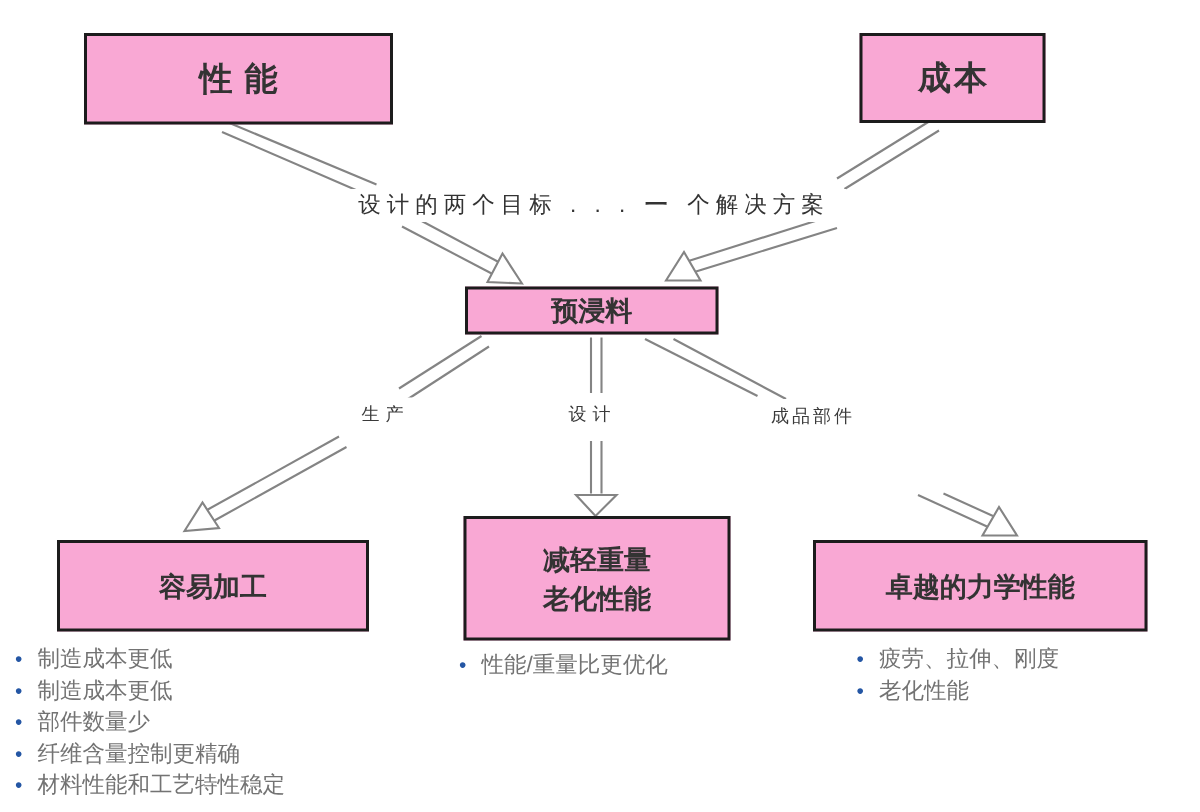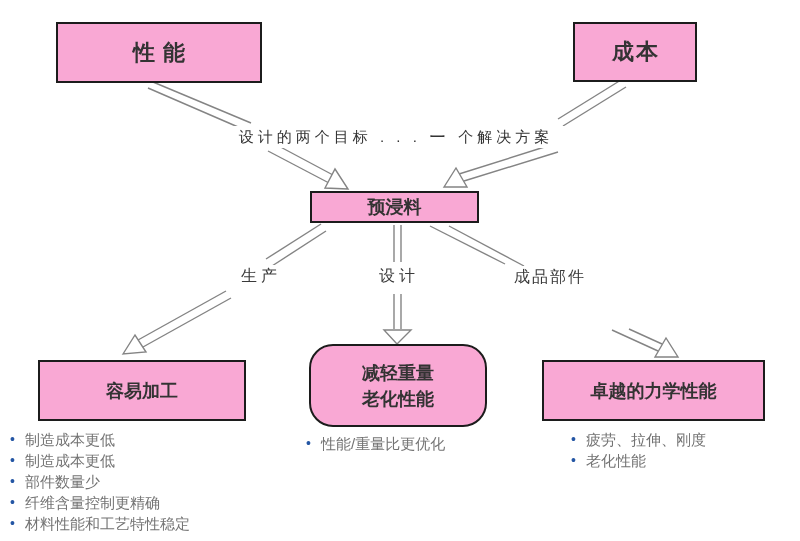--- a/index.html
+++ b/index.html
@@ -19,32 +19,32 @@
   .box {
     position:absolute; box-sizing:border-box;
     background:#f9a8d4; border:2px solid #1c1c1c;
     display:flex; align-items:center; justify-content:center;
     color:#333333; font-weight:600; text-align:center;
   }
   .box-performance { left:56px;  top:22px;  width:206px; height:61px; font-size:22px; letter-spacing:8px; padding-left:8px; }
   .box-cost        { left:573px; top:22px;  width:124px; height:60px; font-size:22px; letter-spacing:2px; padding-left:2px; }
   .box-prepreg     { left:310px; top:191px; width:169px; height:32px; font-size:18px; font-weight:700; }
   .box-easy        { left:10px;  top:360px; width:208px; height:61px; font-size:18px; font-weight:700;margin-left:28px; }
-  .box-weight      { left:309px; top:344px; width:178px; height:83px; font-size:18px; font-weight:700; flex-direction:column; line-height:26px;border-radius:24px; }
+  .box-weight      { left:309px; top:344px; width:178px; height:83px; font-size:18px; font-weight:700; flex-direction:column; line-height:26px; }
   .box-mech        { left:542px; top:360px; width:223px; height:61px; font-size:18px; font-weight:700; }
   .goal-text {
     position:absolute; left:228px; top:126px; width:336px; height:22px;
     background:#ffffff; text-align:center;
     font-size:15px; letter-spacing:4px; line-height:22px; color:#333333;
     white-space:nowrap;
   }
   .goal-text .emph { font-weight:800; margin:0 1px; }
   .branch-label {
     position:absolute; background:#ffffff;
-    font-size:16px; letter-spacing:4px; color:#3a3a3a;
+    font-size:12px; letter-spacing:4px; color:#3a3a3a;
     padding:1px 3px; line-height:20px; white-space:nowrap;
   }
   .label-production { left:238px; top:265px; }
   .label-design     { left:376px; top:265px; }
   .label-finished   { left:511px; top:266px; letter-spacing:2px; }
   .bullets {
     position:absolute; list-style:none; margin:0; padding:0;
     font-size:15px; color:#737373;
   }
   .bullets li { position:relative; padding-left:17px; line-height:21px; white-space:nowrap; }

